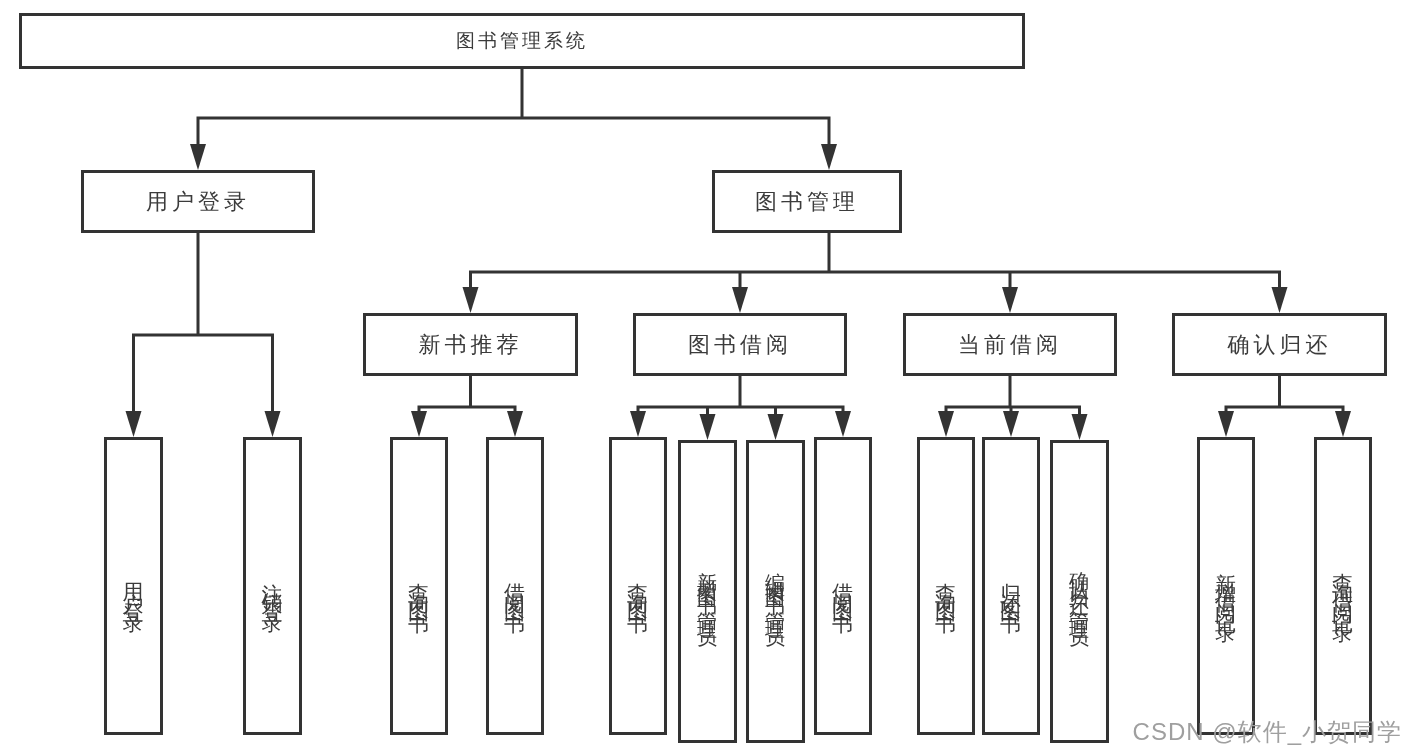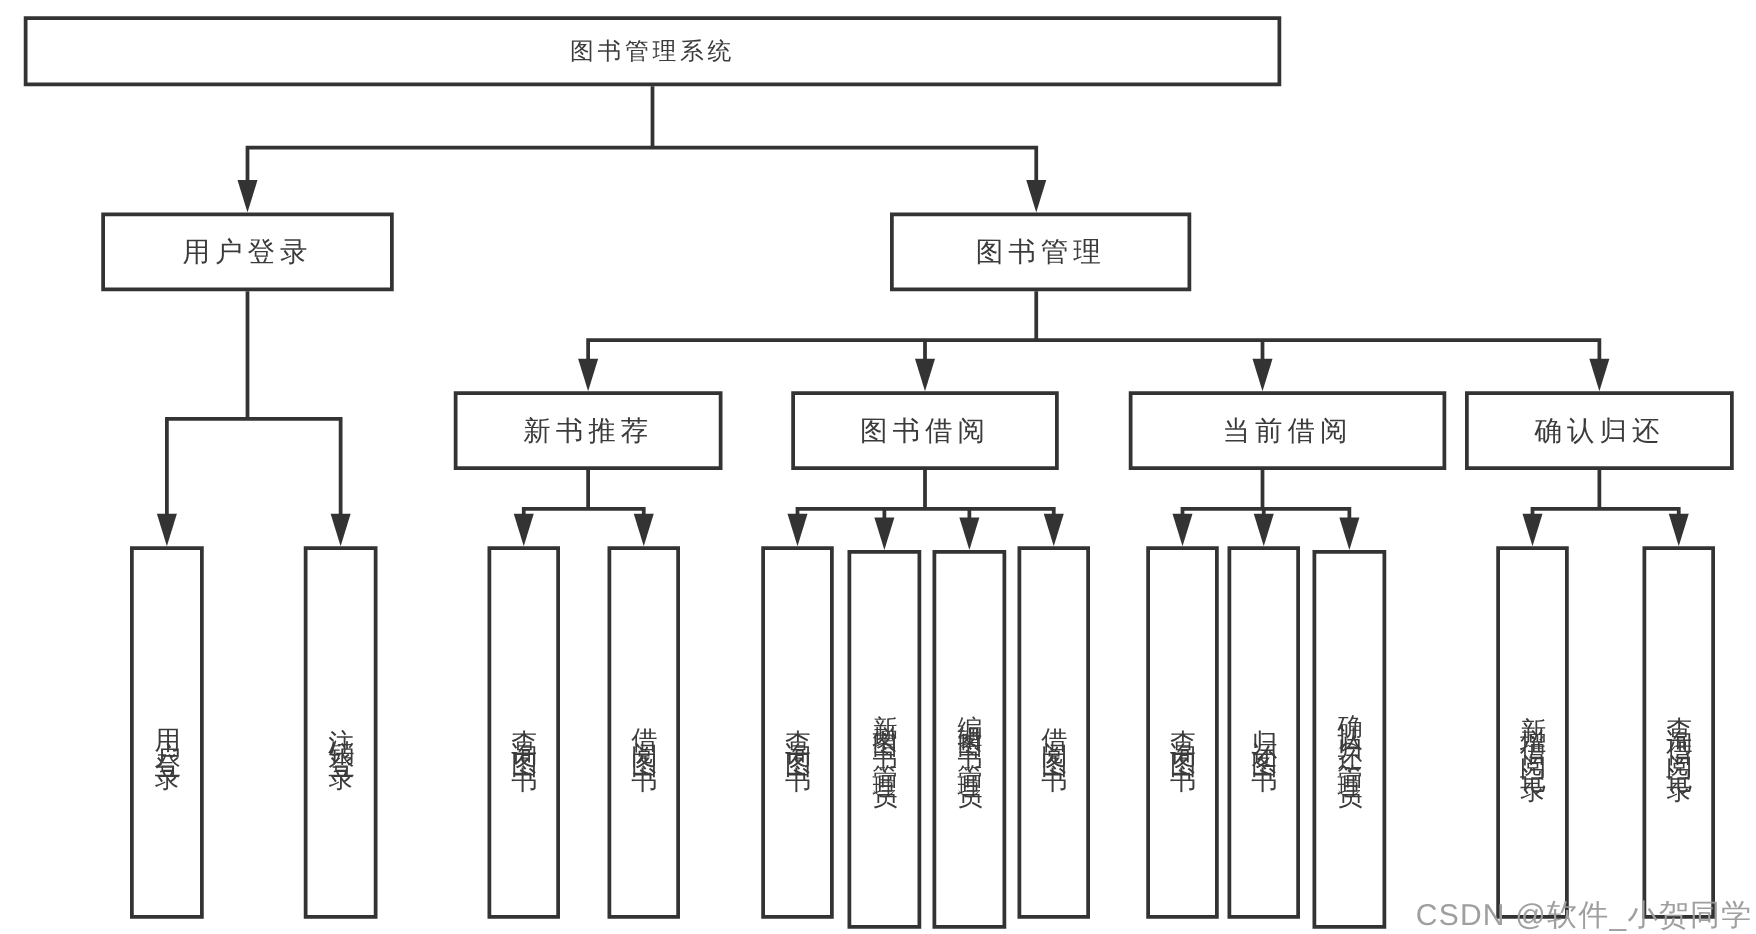--- a/index.html
+++ b/index.html
@@ -126,31 +126,31 @@
     </g>
   </svg>
 
   <div class="node root-node" style="left:19px;top:13px;width:1006px;height:56px">
     <span class="lbl">图书管理系统</span>
   </div>
 
   <div class="node h-node" style="left:81px;top:170px;width:234px;height:63px">
     <span class="lbl">用户登录</span>
   </div>
-  <div class="node h-node" style="left:712px;top:170px;width:241px;height:63px">
+  <div class="node h-node" style="left:712px;top:170px;width:190px;height:63px">
     <span class="lbl">图书管理</span>
   </div>
 
   <div class="node h-node" style="left:633px;top:313px;width:214px;height:63px">
     <span class="lbl">图书借阅</span>
   </div>
   <div class="node h-node" style="left:363px;top:313px;width:215px;height:63px">
     <span class="lbl">新书推荐</span>
   </div>
-  <div class="node h-node" style="left:903px;top:313px;width:254px;height:63px">
+  <div class="node h-node" style="left:903px;top:313px;width:214px;height:63px">
     <span class="lbl">当前借阅</span>
   </div>
   <div class="node h-node" style="left:1172px;top:313px;width:215px;height:63px">
     <span class="lbl">确认归还</span>
   </div>
 
   <div class="node v-node" style="left:104px;top:437px;width:59px;height:298px">
     <span class="vlbl">用户登录</span>
   </div>
   <div class="node v-node" style="left:243px;top:437px;width:59px;height:298px">

